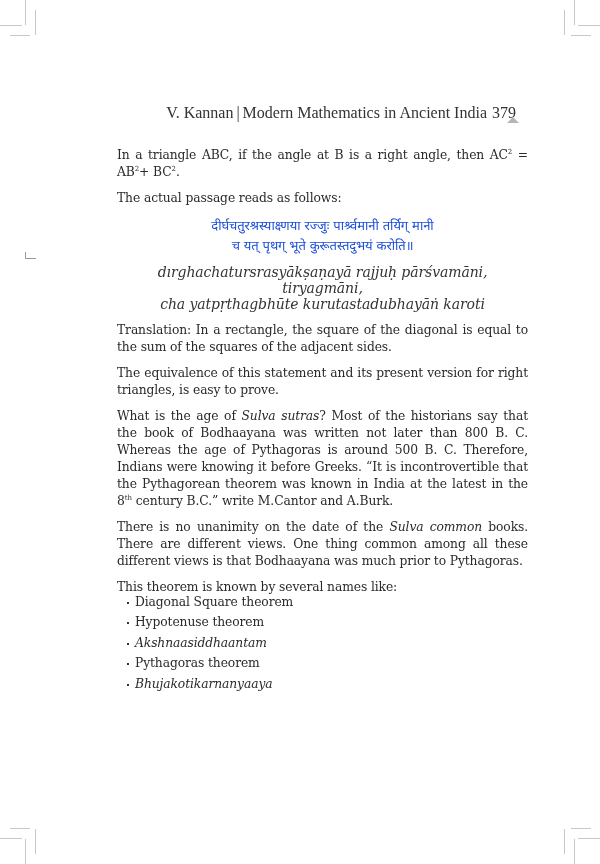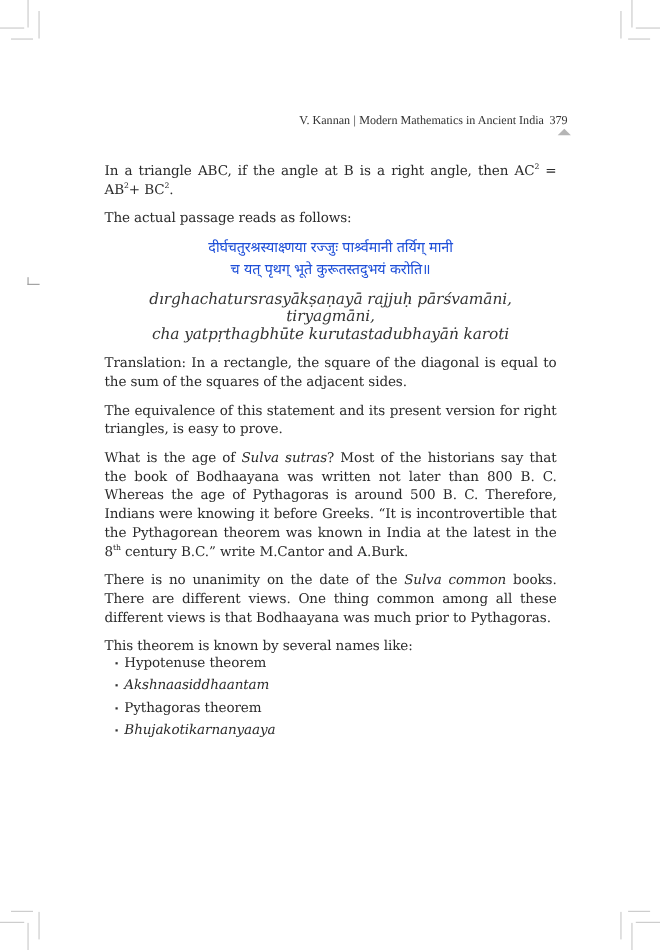--- a/index.html
+++ b/index.html
@@ -30,21 +30,21 @@
       height: 6px;
       border-left: 1px solid #9a9a9a;
       border-bottom: 1px solid #9a9a9a;
     }
 
     .running-head {
       position: absolute;
       top: 104px;
       right: 84px;
       font-family: "Liberation Serif", serif;
-      font-size: 11px;
+      font-size: 16px;
       color: #333;
       white-space: nowrap;
     }
     .running-head .sep { padding: 0 3px; }
     .running-head .page-num {
       display: inline-block;
       margin-left: 5px;
       position: relative;
     }
     .page-tri {
@@ -52,21 +52,21 @@
       left: 507px;
       top: 117px;
       width: 0; height: 0;
       border-left: 6px solid transparent;
       border-right: 6px solid transparent;
       border-bottom: 6px solid #b5b5b5;
     }
 
     .content {
       position: absolute;
-      left: 95px;
+      left: 117px;
       top: 147px;
       width: 411px;
       font-size: 12.3px;
       line-height: 17px;
       letter-spacing: -0.1px;
     }
     .content p {
       margin: 0 0 9px 0;
       text-align: justify;
     }
@@ -159,18 +159,19 @@
 
   <p>The equivalence of this statement and its present version for right triangles, is easy to prove.</p>
 
   <p><span>What is the age of </span><em>Sulva sutras</em><span>? Most of the historians say that the book of Bodhaayana was written not later than 800 B. C. Whereas the age of Pythagoras is around 500 B. C. Therefore, Indians were knowing it before Greeks. “It is incontrovertible that the Pythagorean theorem was known in India at the latest in the 8</span><sup>th</sup><span> century B.C.” write M.Cantor and A.Burk.</span></p>
 
   <p><span>There is no unanimity on the date of the </span><em>Sulva common</em><span> books. There are different views. One thing common among all these different views is that Bodhaayana was much prior to Pythagoras.</span></p>
 
   <p class="tight">This theorem is known by several names like:</p>
 
   <ul class="names">
+    <li><span>Diagonal Square theorem</span></li>
     <li><span>Hypotenuse theorem</span></li>
     <li class="it"><span>Akshnaasiddhaantam</span></li>
     <li><span>Pythagoras theorem</span></li>
     <li class="it"><span>Bhujakotikarnanyaaya</span></li>
   </ul>
 </div>
 
 </body></html>

